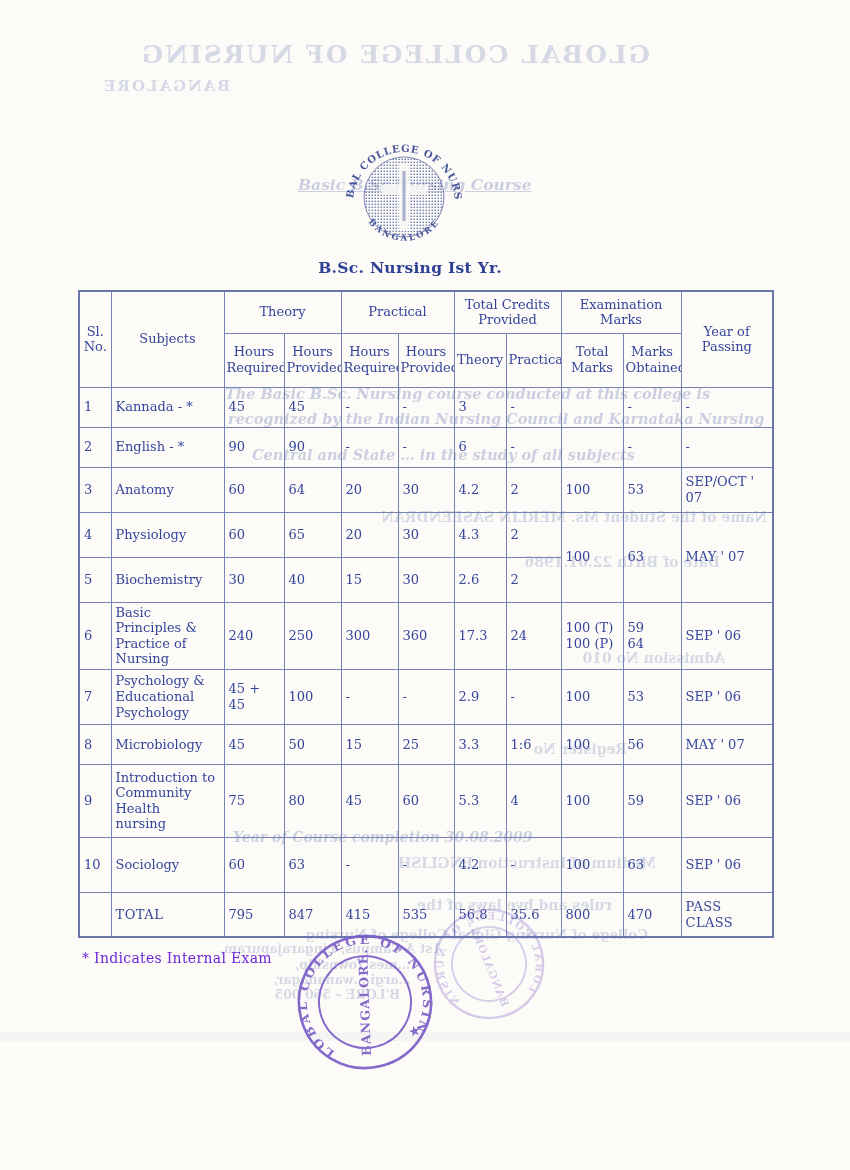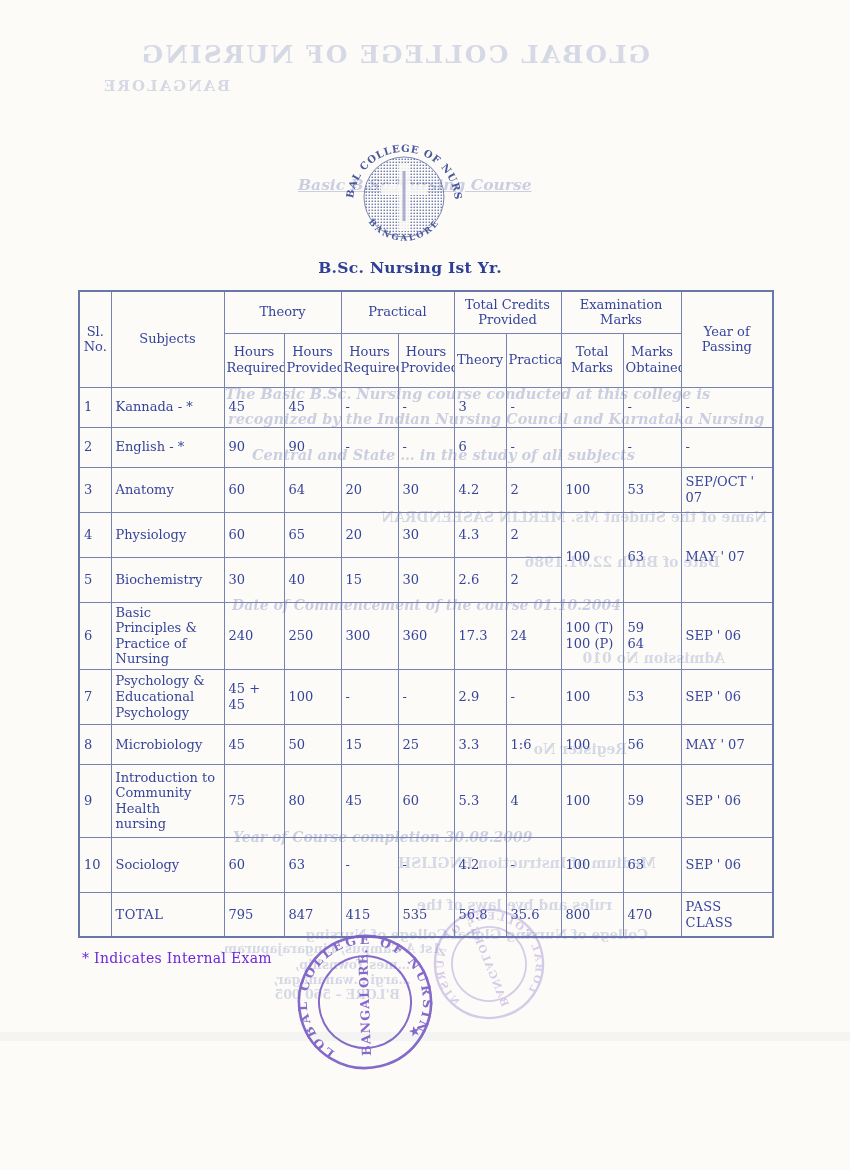--- a/index.html
+++ b/index.html
@@ -96,21 +96,20 @@
     </text>
   </svg>
 
   <div class="doc-title">B.Sc. Nursing Ist Yr.</div>
 
   <div class="ghost gn gb gi" style="left:225px; top:385px; font-size:14.5px;">The Basic B.Sc. Nursing course conducted at this college is</div>
   <div class="ghost gn gb gi" style="left:228px; top:410px; font-size:14.5px;">recognized by the Indian Nursing Council and Karnataka Nursing</div>
   <div class="ghost gn gb gi" style="left:252px; top:446px; font-size:14.5px;">Central and State … in the study of all subjects</div>
   <div class="ghost gm gb" style="left:462px; top:509px; width:305px; font-size:14px;">Name of the Student      Ms. MERLIN SASEENDRAN</div>
   <div class="ghost gm gb" style="left:470px; top:554px; width:250px; font-size:14px;">Date of Birth      22.01.1986</div>
-  <div class="ghost gn gb gi" style="left:232px; top:597px; font-size:14px;">Date of Commencement of the course      01.10.2004</div>
   <div class="ghost gm gb" style="left:465px; top:650px; width:260px; font-size:14px;">Admission No      010</div>
   <div class="ghost gm gb" style="left:467px; top:741px; width:160px; font-size:14px;">Register No</div>
   <div class="ghost gn gb gi" style="left:233px; top:781px; font-size:14px;margin-top:48px;">Year of Course completion      30.08.2009</div>
   <div class="ghost gm gb" style="left:236px; top:855px; width:420px; font-size:14px;">Medium of Instruction      ENGLISH</div>
   <div class="ghost gm gb" style="left:312px; top:897px; width:300px; font-size:14px;">rules and bye laws of the</div>
   <div class="ghost gm gb" style="left:218px; top:926px; width:430px; font-size:13.5px;">College of Nursing      Global College of Nursing</div>
   <div class="ghost gm gb" style="left:196px; top:941px; width:245px; font-size:12.5px;">1st A Campus, Lingarajapuram,</div>
   <div class="ghost gm gb" style="left:200px; top:957px; width:210px; font-size:12.5px;">…mes Township,</div>
   <div class="ghost gm gb" style="left:196px; top:972px; width:215px; font-size:12.5px;">…argi …wananagar,</div>
   <div class="ghost gm gb" style="left:200px; top:987px; width:200px; font-size:12.5px;">B'LORE – 560 005</div>

